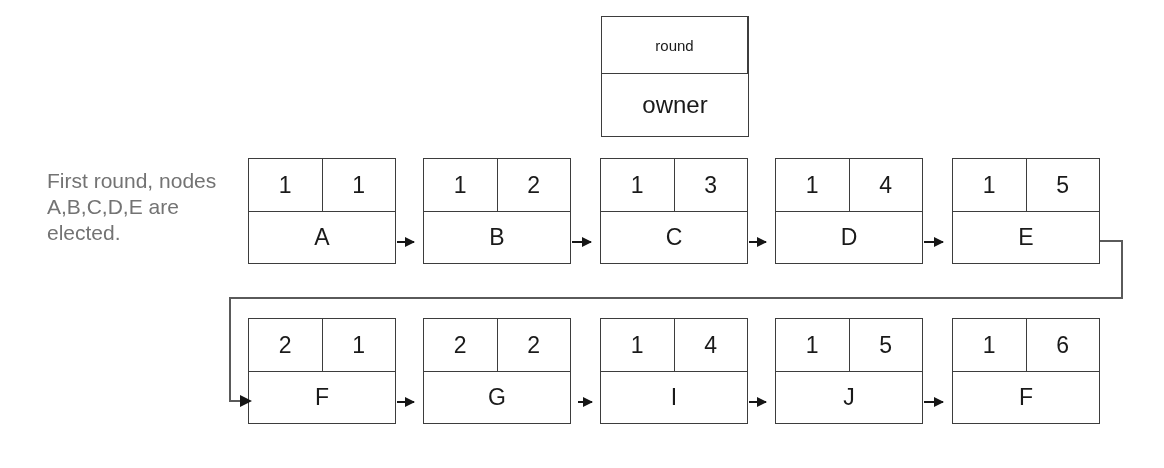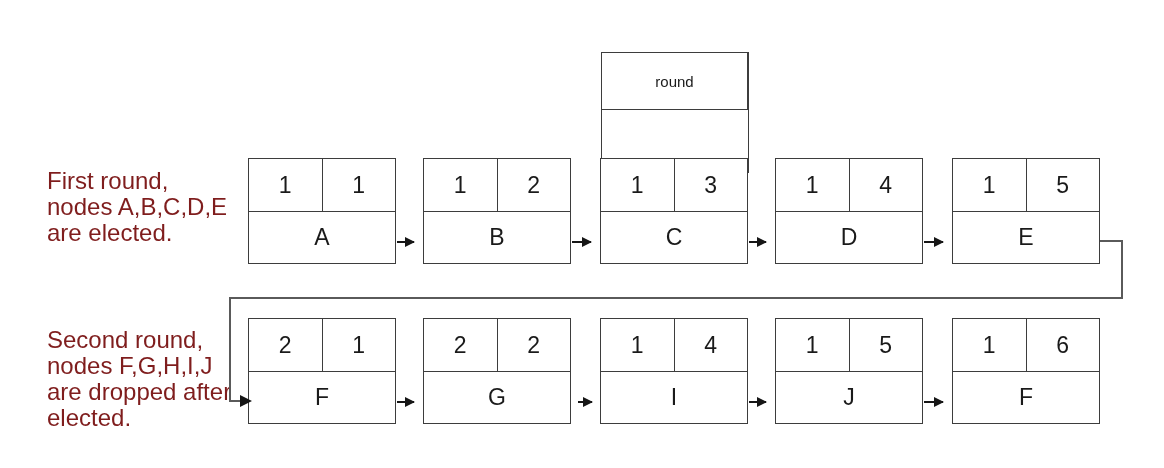--- a/index.html
+++ b/index.html
@@ -68,21 +68,20 @@
     position: absolute;
     left: 601px;
     top: 16px;
     width: 148px;
     height: 121px;
     box-sizing: border-box;
     border: 1.6px solid #3d3d3d;
     background: #ffffff;
     display: flex;
     flex-direction: column;
-    margin-top: 36px;
   }
   #legend .lhdr {
     flex: 0 0 56px;
     display: flex;
     border-bottom: 1.6px solid #3d3d3d;
   }
   #legend .lcell {
     flex: 1 1 50%;
     display: flex;
     align-items: center;
@@ -102,23 +101,23 @@
     align-items: center;
     justify-content: center;
     font-size: 24px;
     line-height: 1;
   }
 
   
   .caption {
     position: absolute;
     width: 188px;
-    font-size: 24px;
+    font-size: 21px;
     line-height: 26px;
-    color: #7f1d1d;
+    color: #737373;
   }
   #caption-first  { left: 47px; top: 168px; }
   #caption-second { left: 47px; top: 327px; }
 
   
   .arrow {
     position: absolute;
     height: 2px;
     background: #161616;
   }
@@ -146,24 +145,24 @@
 </style>
 </head>
 <body>
 
 <div id="canvas">
 
   <div id="legend">
     <div class="lhdr">
       <div class="lcell left">round</div>
     </div>
+    <div class="lowner">owner</div>
   </div>
 
   <div class="caption" id="caption-first">First round, nodes A,B,C,D,E are elected.</div>
-  <div class="caption" id="caption-second">Second round, nodes F,G,H,I,J are dropped after elected.</div>
 
   <div class="node" style="left:248px; top:158px;">
     <div class="hdr">
       <div class="cell left">1</div>
       <div class="cell right">1</div>
     </div>
     <div class="owner">A</div>
   </div>
 
   <div class="node" style="left:423px; top:158px;">

